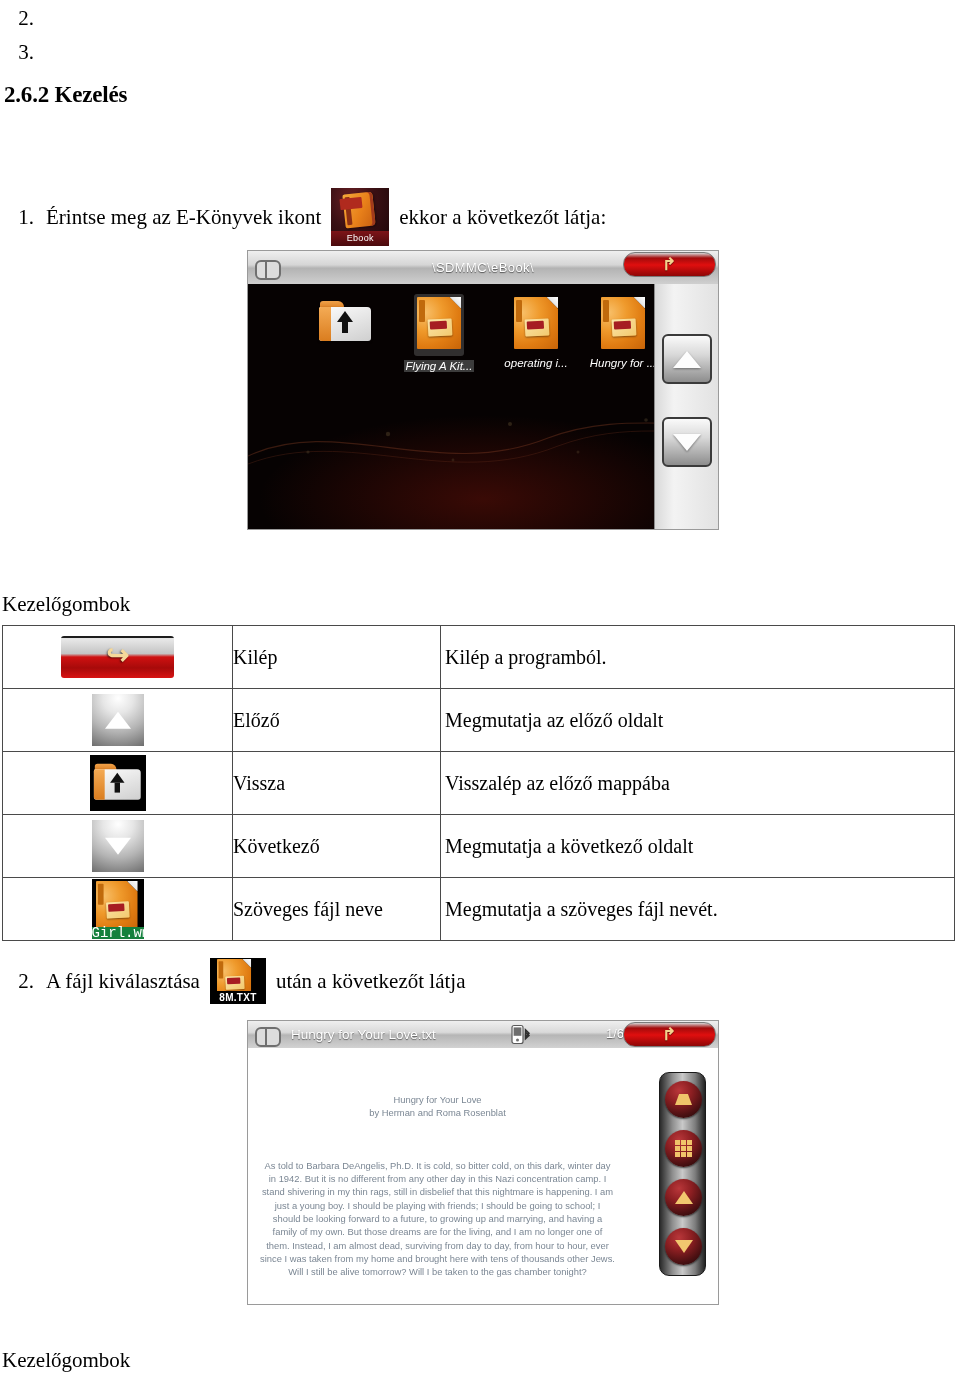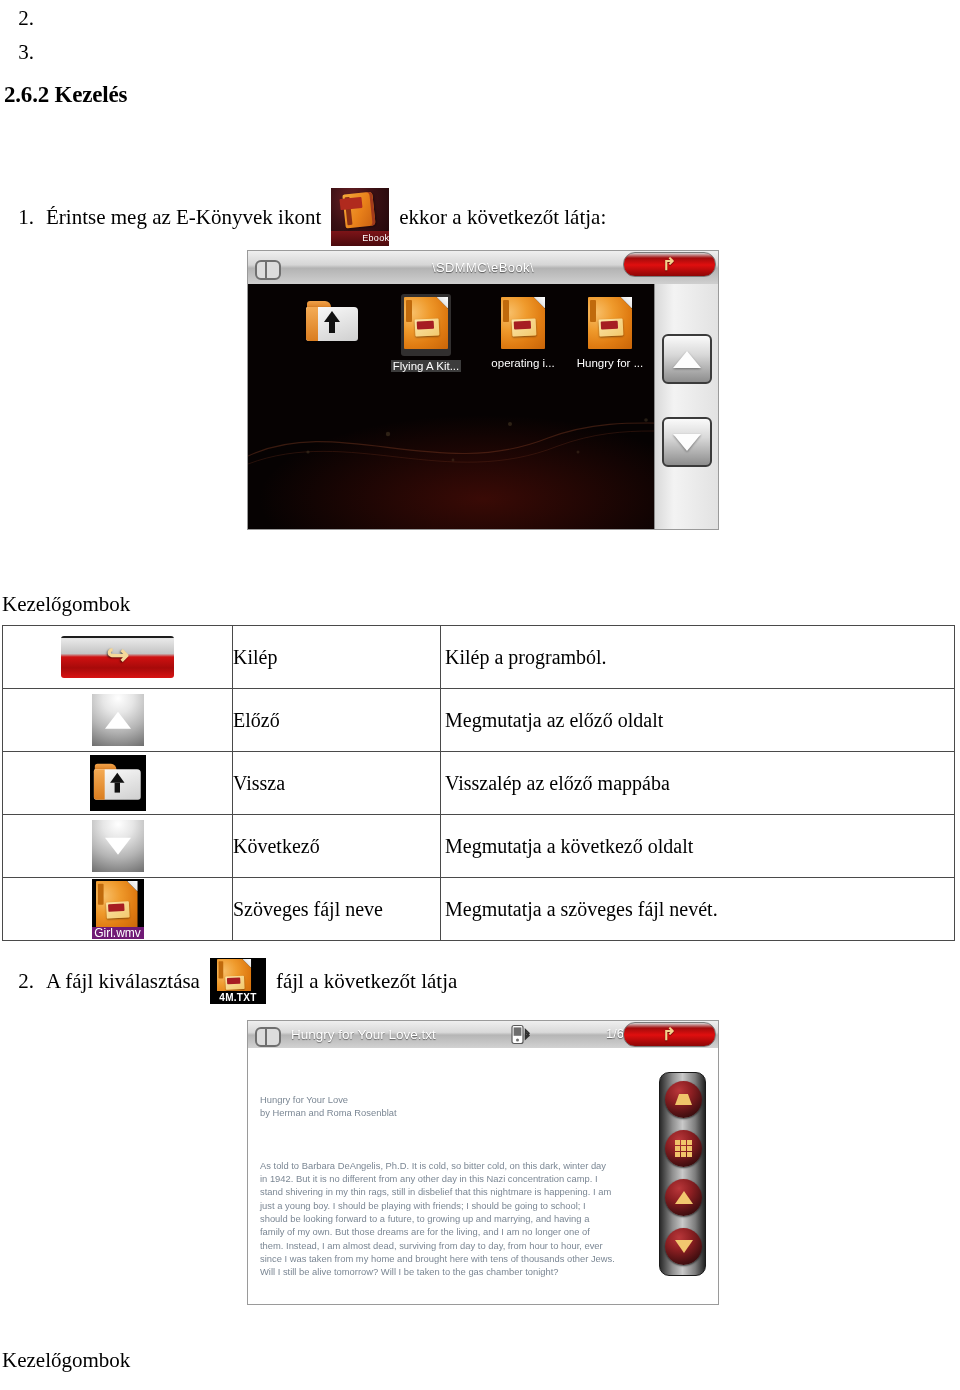--- a/index.html
+++ b/index.html
@@ -57,21 +57,21 @@
     background:#8d2f14; border-radius:1px;
   }
   .ebook-icon .bklabel{
     position:absolute; left:9px; top:10px; width:22px; height:11px;
     background:#b02a1e; transform:rotate(-6deg); border-radius:1px;
   }
   .ebook-icon .cap {
     position:absolute; left:0; bottom:0; width:100%; height:15px;
     background:linear-gradient(#7d1418,#4a0a0d);
     color:#fff; font-family:"Liberation Sans", sans-serif;
-    font-size:9px; line-height:15px; text-align:right; letter-spacing:.3px;
+    font-size:9px; line-height:15px; text-align:center; letter-spacing:.3px;
   }
 
   
   #device1 {
     position:absolute; left:247px; top:250px;
     width:472px; height:280px;
     background:#000;
     border:1px solid #9a9a9a;
     overflow:hidden;
   }
@@ -108,21 +108,21 @@
   .ret-arrow { font-size:17px; color:#f3d48e; line-height:1; font-weight:bold;
     transform: scaleX(-1); text-shadow:0 1px 1px rgba(0,0,0,.5); }
 
   .dev1-body { position:relative; width:100%; height:253px;
     background:
       radial-gradient(ellipse 320px 120px at 50% 85%, rgba(120,20,10,.45) 0%, rgba(0,0,0,0) 70%),
       #060202;
   }
   .swirl { position:absolute; left:0; right:0; top:110px; height:90px; opacity:.55; }
 
-  .files { position:absolute; left:0; top:8px; width:400px; height:90px; }
+  .files { position:absolute; left:13px; top:8px; width:400px; height:90px;font-style:italic; }
   .f-item { position:absolute; width:86px; text-align:center; }
   .f-item .fname {
     font-family:"Liberation Sans", sans-serif;
     font-size:11.5px; color:#fff; white-space:nowrap;
     margin-top:1px;
   }
   .f-item.selected .fname { background:#3c3c3c; display:inline-block; padding:0 2px; }
   .f-item.selected .thumbwrap {
     background:rgba(120,120,120,.38); border-radius:3px;
   }
@@ -247,22 +247,22 @@
   .ti-sq .tdn { position:absolute; left:50%; top:50%; transform:translate(-50%,-48%);
     width:0;height:0;border-left:13px solid transparent;border-right:13px solid transparent;border-top:17px solid #fff; }
 
   .ti-folder { width:56px; height:56px; background:#000; position:relative; }
   .ti-folder .fu { position:absolute; left:3px; top:7px; transform:scale(.9); transform-origin:top left; }
 
   .ti-file { width:52px; height:60px; background:#000; position:relative; }
   .ti-file .eb { position:absolute; left:4px; top:2px; transform:scale(.95); transform-origin:top left; }
   .ti-file .lbl {
     position:absolute; left:0; bottom:0; width:100%; height:12px;
-    background:#701a75; color:#fff;
-    font-family:Liberation Sans, sans-serif; font-size:12px;
+    background:#15803d; color:#fff;
+    font-family:Liberation Mono, monospace; font-size:14px;
     line-height:12px; text-align:center;
   }
 
   
   #step2 { position:absolute; left:0; top:958px; width:940px; display:flex; align-items:center; }
   #step2 .num { width:46px; text-align:right; padding-right:12px; font-size:21px; }
   #step2 .txt { font-size:21px; }
   .txt-icon {
     width:56px; height:46px; background:#000; position:relative;
     margin:0 10px; flex:0 0 auto;
@@ -275,20 +275,21 @@
     line-height:13px; text-align:center; letter-spacing:.3px;
   }
 
   
   #device2 {
     position:absolute; left:247px; top:1020px;
     width:472px; height:285px;
     background:#fff;
     border:1px solid #9a9a9a;
     overflow:hidden;
+    text-align:center;
   }
   .rd-title {
     height:27px; width:100%;
     background:linear-gradient(#efefef 0%, #d9d9d9 42%, #b5b5b5 52%, #d2d2d2 100%);
     position:relative; display:flex; align-items:center;
   }
   .rd-name {
     font-family:"Liberation Sans", sans-serif; font-size:13.5px; color:#fff;
     text-shadow:0 1px 1px rgba(0,0,0,.5); margin-left:10px;
   }
@@ -516,23 +517,23 @@
 <div id="step2">
   <span class="num">2.</span>
   <span class="txt">A fájl kiválasztása</span>
   <span class="txt-icon">
     <span class="ebthumb eb">
       <span class="pg"></span>
       <span class="fold"></span>
       <span class="spine"></span>
       <span class="mini"></span>
     </span>
-    <span class="lbl">4M.TXT</span>
+    <span class="lbl">8M.TXT</span>
   </span>
-  <span class="txt">fájl a következőt látja</span>
+  <span class="txt">után a következőt látja</span>
 </div>
 
 <div id="device2">
 
   <div class="rd-title">
     <span class="book-glyph"></span>
     <span class="rd-name">Hungry for Your Love.txt</span>
 
     <svg class="bt-icon" viewBox="0 0 21 21">
       <rect x="2" y="1.5" width="11" height="18" rx="2" fill="#ffffff" stroke="#5a5a5a" stroke-width="1.2"></rect>

